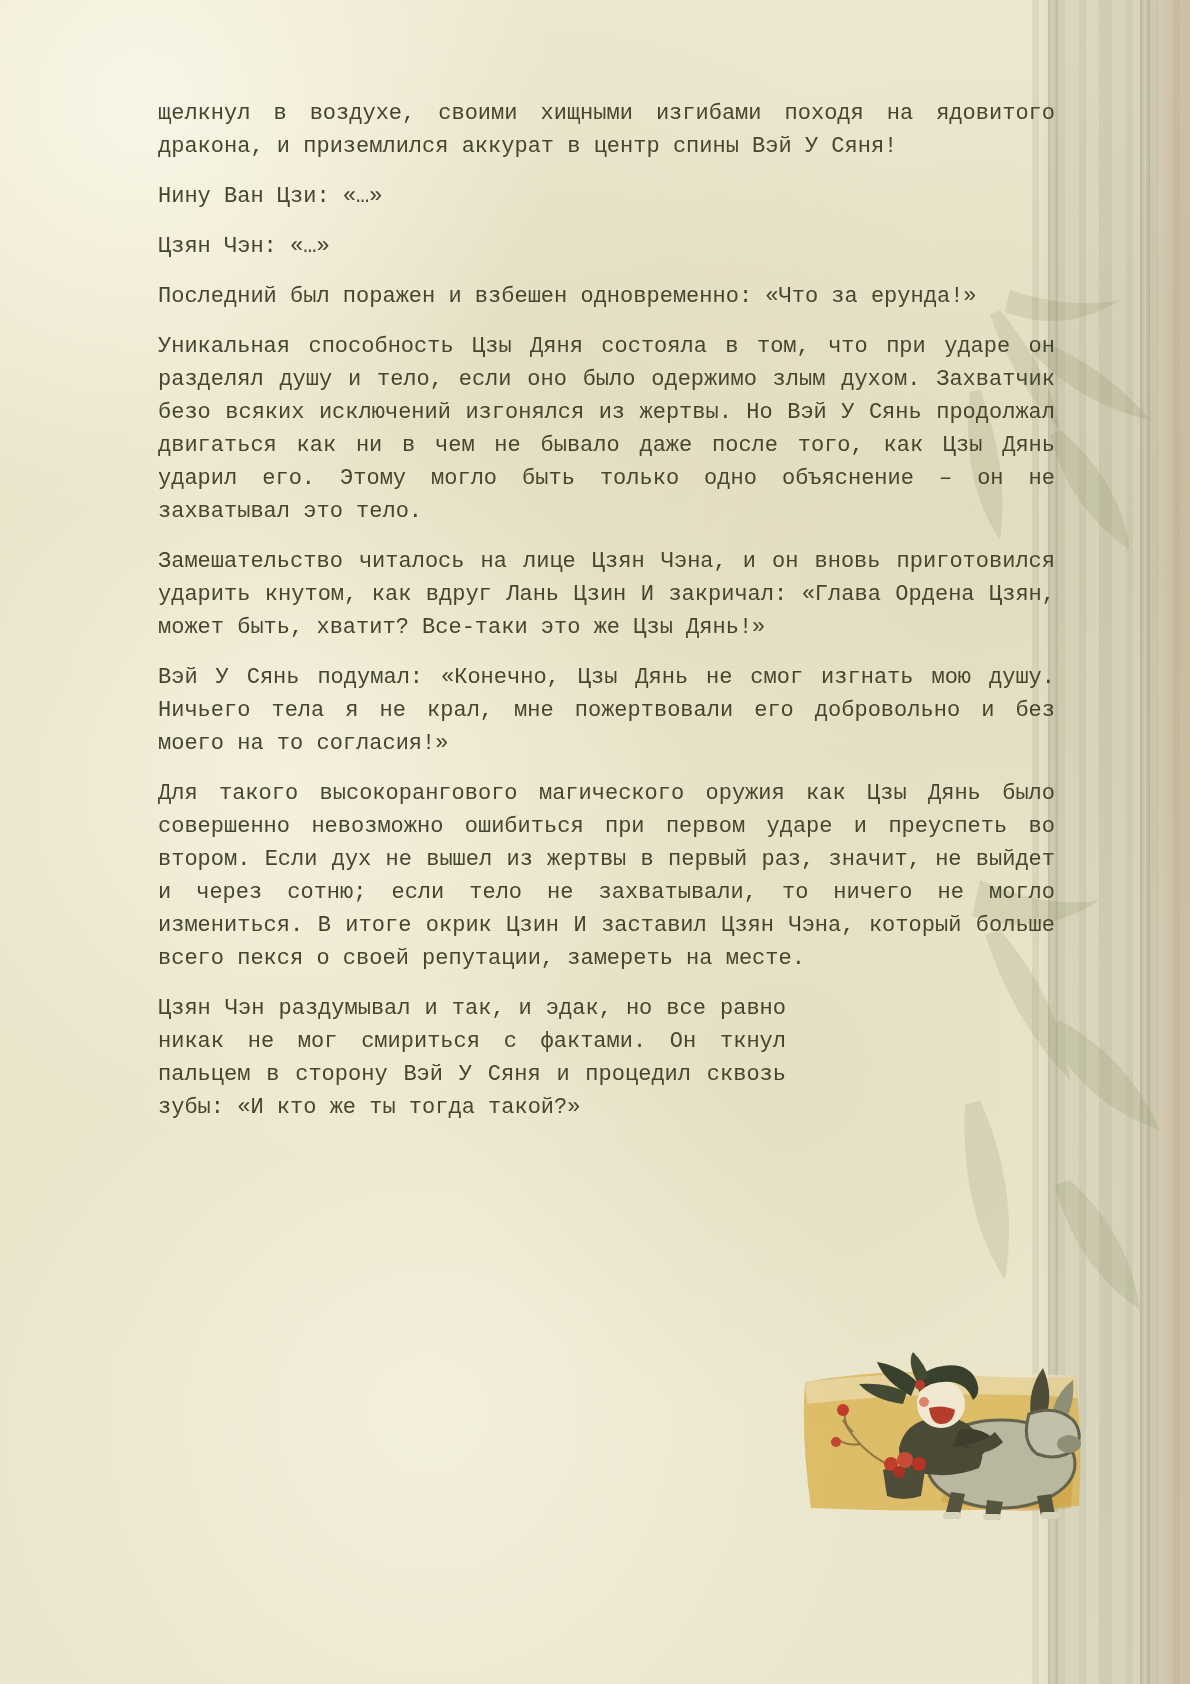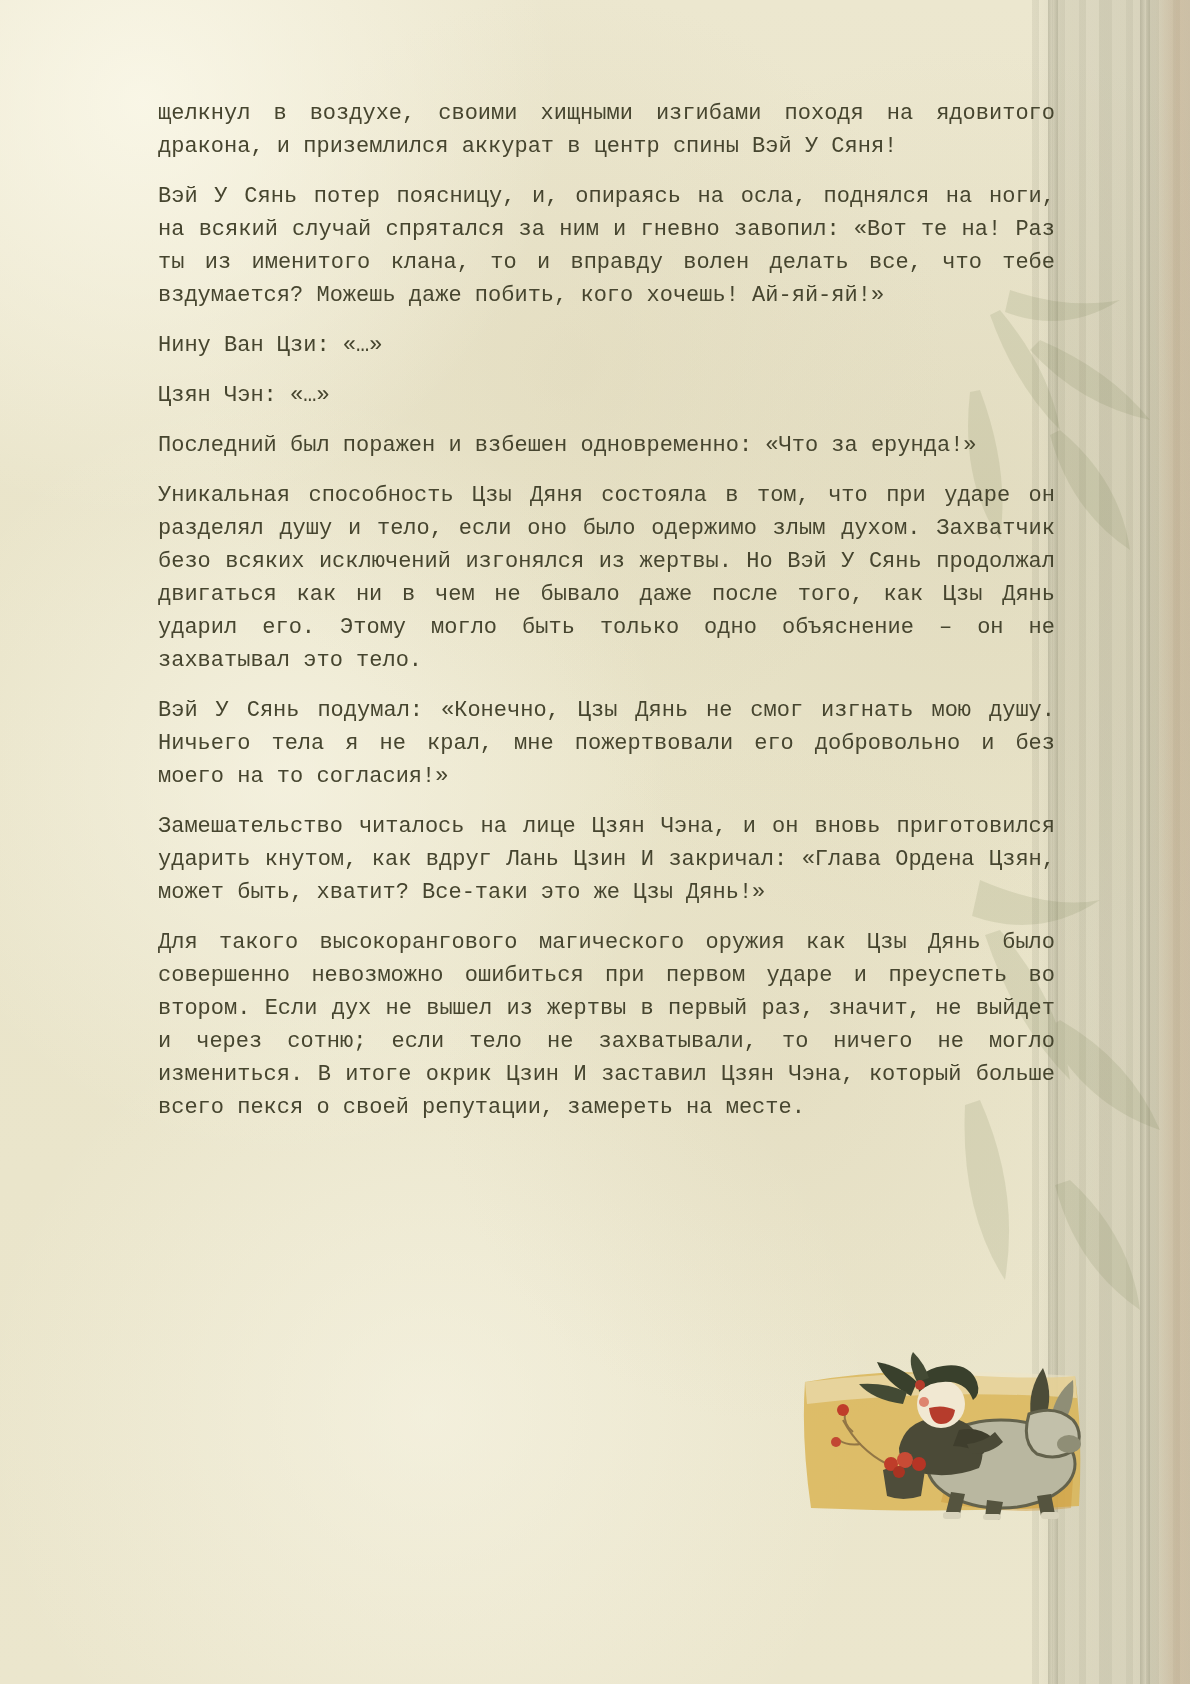--- a/index.html
+++ b/index.html
@@ -81,28 +81,28 @@
       <path d="M60 20 q70 30 120 20 q-60 40 -128 16 z"></path>
       <path d="M80 70 q60 70 70 150 q-55 -55 -85 -145 z"></path>
       <path d="M140 160 q70 40 100 110 q-75 -25 -115 -100 z"></path>
       <path d="M60 240 q40 90 25 180 q-45 -70 -40 -175 z"></path>
       <path d="M150 320 q60 55 70 130 q-65 -45 -85 -125 z"></path>
     </g>
   </svg>
 
   <div class="content">
     <p>щелкнул в воздухе, своими хищными изгибами походя на ядовитого дракона, и приземлился аккурат в центр спины Вэй У Сяня!</p>
-    <p>Вэй У Сянь потер поясницу, и, опираясь на осла, поднялся на ноги, на всякий случай спрятался за ним и гневно завопил: «Вот те на! Раз ты из именитого клана, то и вправду волен делать все, что тебе вздумается? Можешь даже побить, кого хочешь! Ай-яй-яй!»</p>
     <p>Нину Ван Цзи: «…»</p>
     <p>Цзян Чэн: «…»</p>
     <p>Последний был поражен и взбешен одновременно: «Что за ерунда!»</p>
     <p>Уникальная способность Цзы Дяня состояла в том, что при ударе он разделял душу и тело, если оно было одержимо злым духом. Захватчик безо всяких исключений изгонялся из жертвы. Но Вэй У Сянь продолжал двигаться как ни в чем не бывало даже после того, как Цзы Дянь ударил его. Этому могло быть только одно объяснение – он не захватывал это тело.</p>
+    <p>Замешательство читалось на лице Цзян Чэна, и он вновь приготовился ударить кнутом, как вдруг Лань Цзин И закричал: «Глава Ордена Цзян, может быть, хватит? Все-таки это же Цзы Дянь!»</p>
     <p>Вэй У Сянь подумал: «Конечно, Цзы Дянь не смог изгнать мою душу. Ничьего тела я не крал, мне пожертвовали его добровольно и без моего на то согласия!»</p>
-    <p>Замешательство читалось на лице Цзян Чэна, и он вновь приготовился ударить кнутом, как вдруг Лань Цзин И закричал: «Глава Ордена Цзян, может быть, хватит? Все-таки это же Цзы Дянь!»</p>
     <p>Для такого высокорангового магического оружия как Цзы Дянь было совершенно невозможно ошибиться при первом ударе и преуспеть во втором. Если дух не вышел из жертвы в первый раз, значит, не выйдет и через сотню; если тело не захватывали, то ничего не могло измениться. В итоге окрик Цзин И заставил Цзян Чэна, который больше всего пекся о своей репутации, замереть на месте.</p>
+    <p class="narrow">Цзян Чэн раздумывал и так, и эдак, но все равно никак не мог смириться с фактами. Он ткнул пальцем в сторону Вэй У Сяня и процедил сквозь зубы: «И кто же ты тогда такой?»</p>
   </div>
 
   <div class="illustration">
     <svg width="292" height="168" viewBox="0 0 292 168">
 
       <path d="M14 30 q80 -14 140 -8 q90 6 130 2 q8 60 4 130 q-120 8 -268 2 q-10 -70 -6 -126 z" fill="#d9b14c" opacity="0.78"></path>
       <path d="M150 150 q70 14 130 6 l4 -60 q-60 -10 -120 0 z" fill="#cf9a3a" opacity="0.45"></path>
       <path d="M14 30 q130 -16 270 -6 l2 22 q-140 -10 -270 6 z" fill="#efe6c6" opacity="0.55"></path>
 
       <g stroke="#8a6f42" stroke-width="2" fill="none" opacity="0.9">

